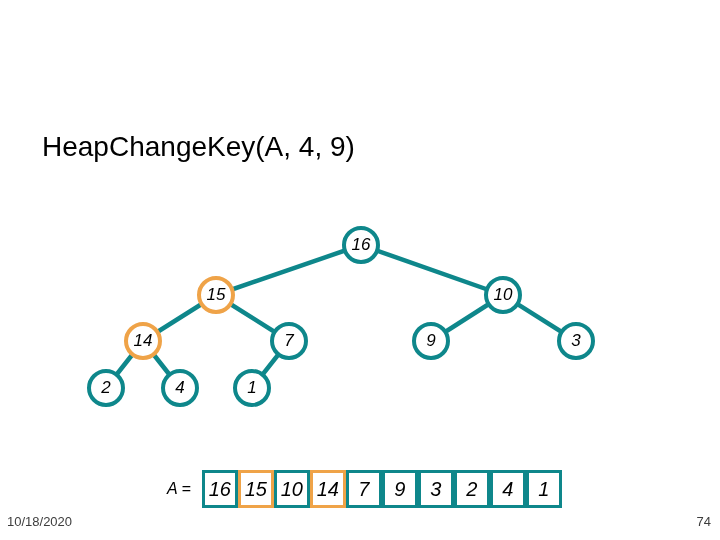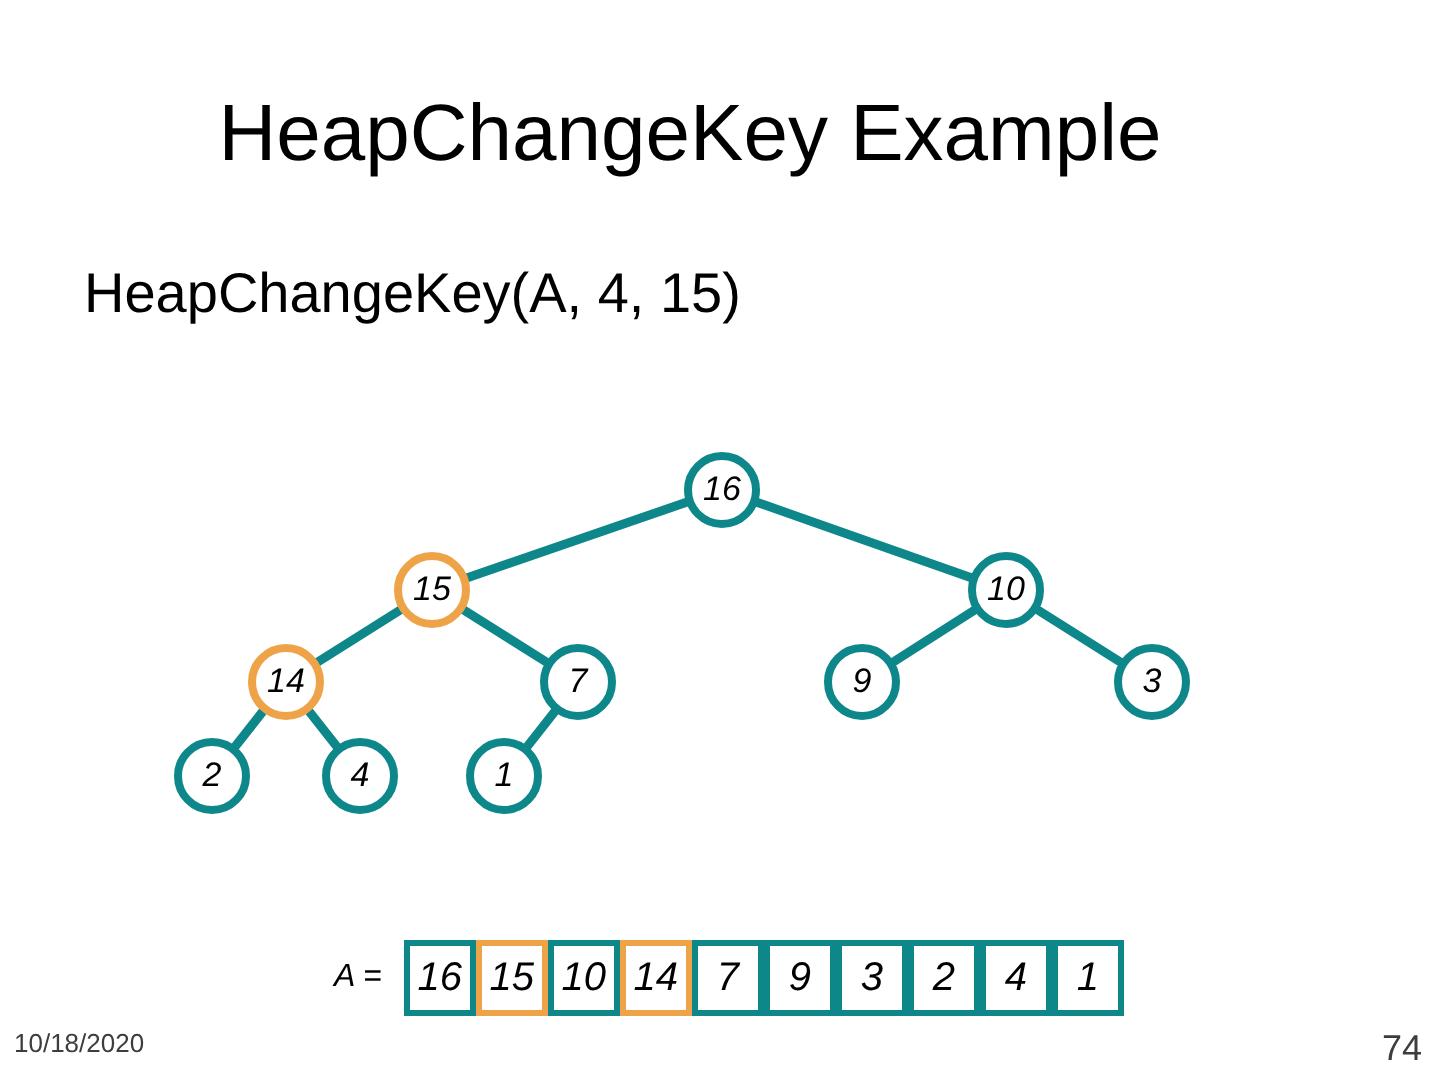--- a/index.html
+++ b/index.html
@@ -62,30 +62,29 @@
     font-style:italic;font-size:20px;color:#000;
   }
   .cell.orange{border-color:#efa348;}
 
   .footer-date{
     position:absolute;left:7px;top:514px;
     font-size:13px;color:#3d3d3d;
   }
   .page-number{
     position:absolute;right:9px;top:514px;
-    font-size:18px;color:#3d3d3d;text-align:center;
+    font-size:13px;color:#3d3d3d;text-align:center;
   }
 </style>
 </head>
 <body>
 
 <div class="slide">
 
-  <div class="title">HeapChangeKey Example</div>
-  <div class="subtitle">HeapChangeKey(A, 4, 15)</div>
+  <div class="subtitle">HeapChangeKey(A, 4, 9)</div>
 
   <svg class="edges" viewBox="0 0 720 540">
     <line x1="361" y1="245" x2="216" y2="295"></line>
     <line x1="361" y1="245" x2="503" y2="295"></line>
     <line x1="216" y1="295" x2="143" y2="341"></line>
     <line x1="216" y1="295" x2="289" y2="341"></line>
     <line x1="503" y1="295" x2="431" y2="341"></line>
     <line x1="503" y1="295" x2="576" y2="341"></line>
     <line x1="143" y1="341" x2="106" y2="388"></line>
     <line x1="143" y1="341" x2="180" y2="388"></line>

